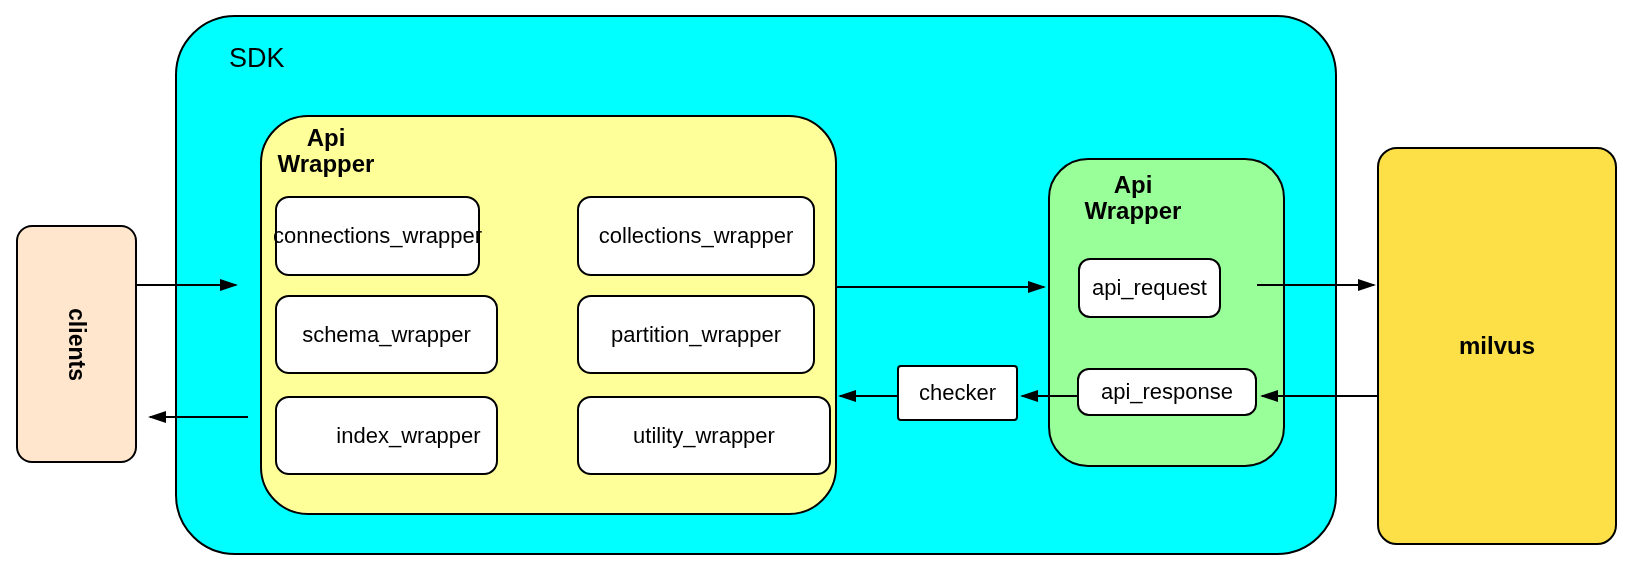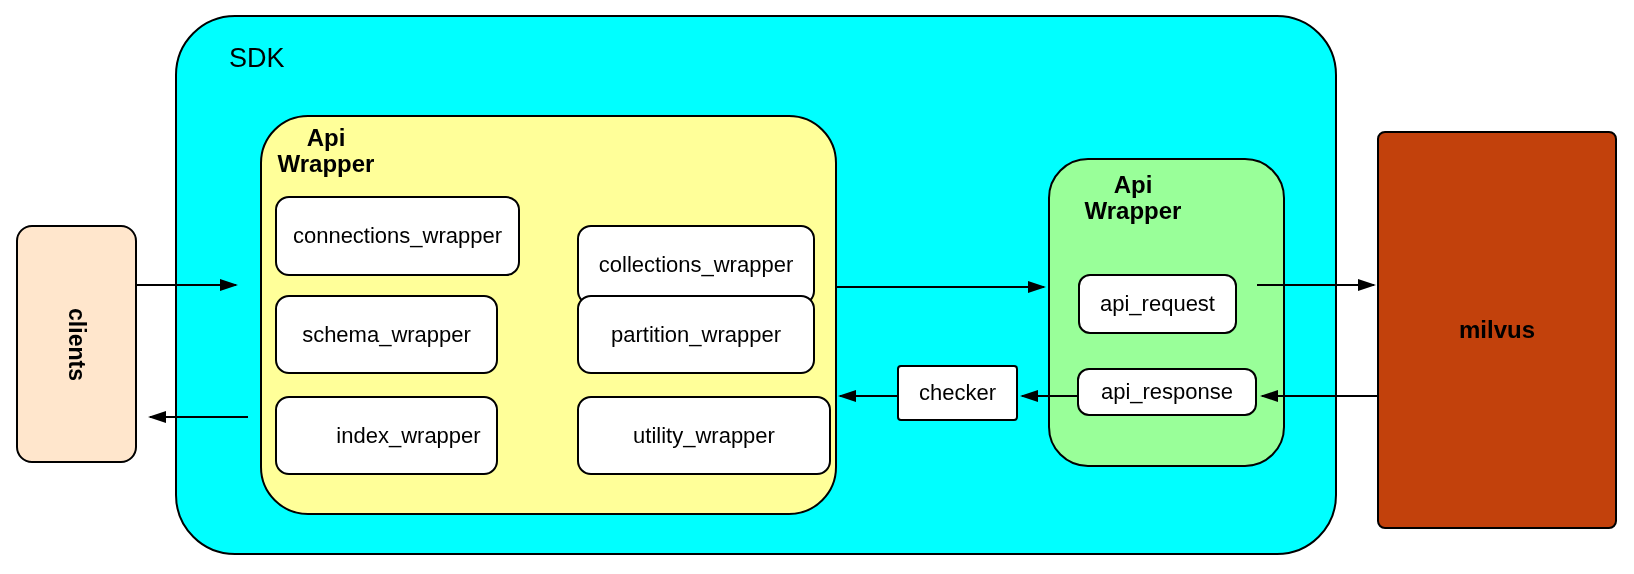--- a/index.html
+++ b/index.html
@@ -64,41 +64,41 @@
   }
   #api-wrapper-box > .corner-label { left: 8px; top: 8px; width: 112px; }
   #api-gateway-box {
     left: 1048px; top: 158px; width: 237px; height: 309px;
     background: #99FF99;
     border-radius: 40px;
     display: block;
   }
   #api-gateway-box > .corner-label { left: 18px; top: 12px; width: 130px; }
   #milvus-box {
-    left: 1377px; top: 131px; width: 240px; height: 398px;
-    background: #c2410c;
-    border-radius: 8px;
+    left: 1377px; top: 147px; width: 240px; height: 398px;
+    background: #fde047;
+    border-radius: 20px;
     font-weight: bold;
     font-size: 24px;
   }
   
   .leaf {
     background: #ffffff;
     border: 2px solid #000000;
     border-radius: 14px;
     font-size: 22px;
   }
-  #mod-connections { left: 275px; top: 196px; width: 245px; height: 80px; }
-  #mod-collections { left: 577px; top: 196px; width: 238px; height: 80px; margin-top: 29px; }
+  #mod-connections { left: 275px; top: 196px; width: 205px; height: 80px; }
+  #mod-collections { left: 577px; top: 196px; width: 238px; height: 80px; }
   #mod-schema      { left: 275px; top: 295px; width: 223px; height: 79px; }
   #mod-partition   { left: 577px; top: 295px; width: 238px; height: 79px; }
   #mod-index       { left: 275px; top: 396px; width: 223px; height: 79px; padding-left: 44px; }
   #mod-utility     { left: 577px; top: 396px; width: 254px; height: 79px; }
   #checker-box     { left: 897px;  top: 365px; width: 121px; height: 56px; border-radius: 4px; }
-  #api-request-box  { left: 1078px; top: 274px; width: 159px; height: 60px; border-radius: 12px; }
+  #api-request-box  { left: 1078px; top: 258px; width: 143px; height: 60px; border-radius: 12px; }
   #api-response-box { left: 1077px; top: 368px; width: 180px; height: 48px; border-radius: 12px; }
   
   #arrows {
     position: absolute;
     left: 0; top: 0;
     width: 1634px; height: 574px;
     pointer-events: none;
   }
   #arrows line {
     stroke: #000000;

